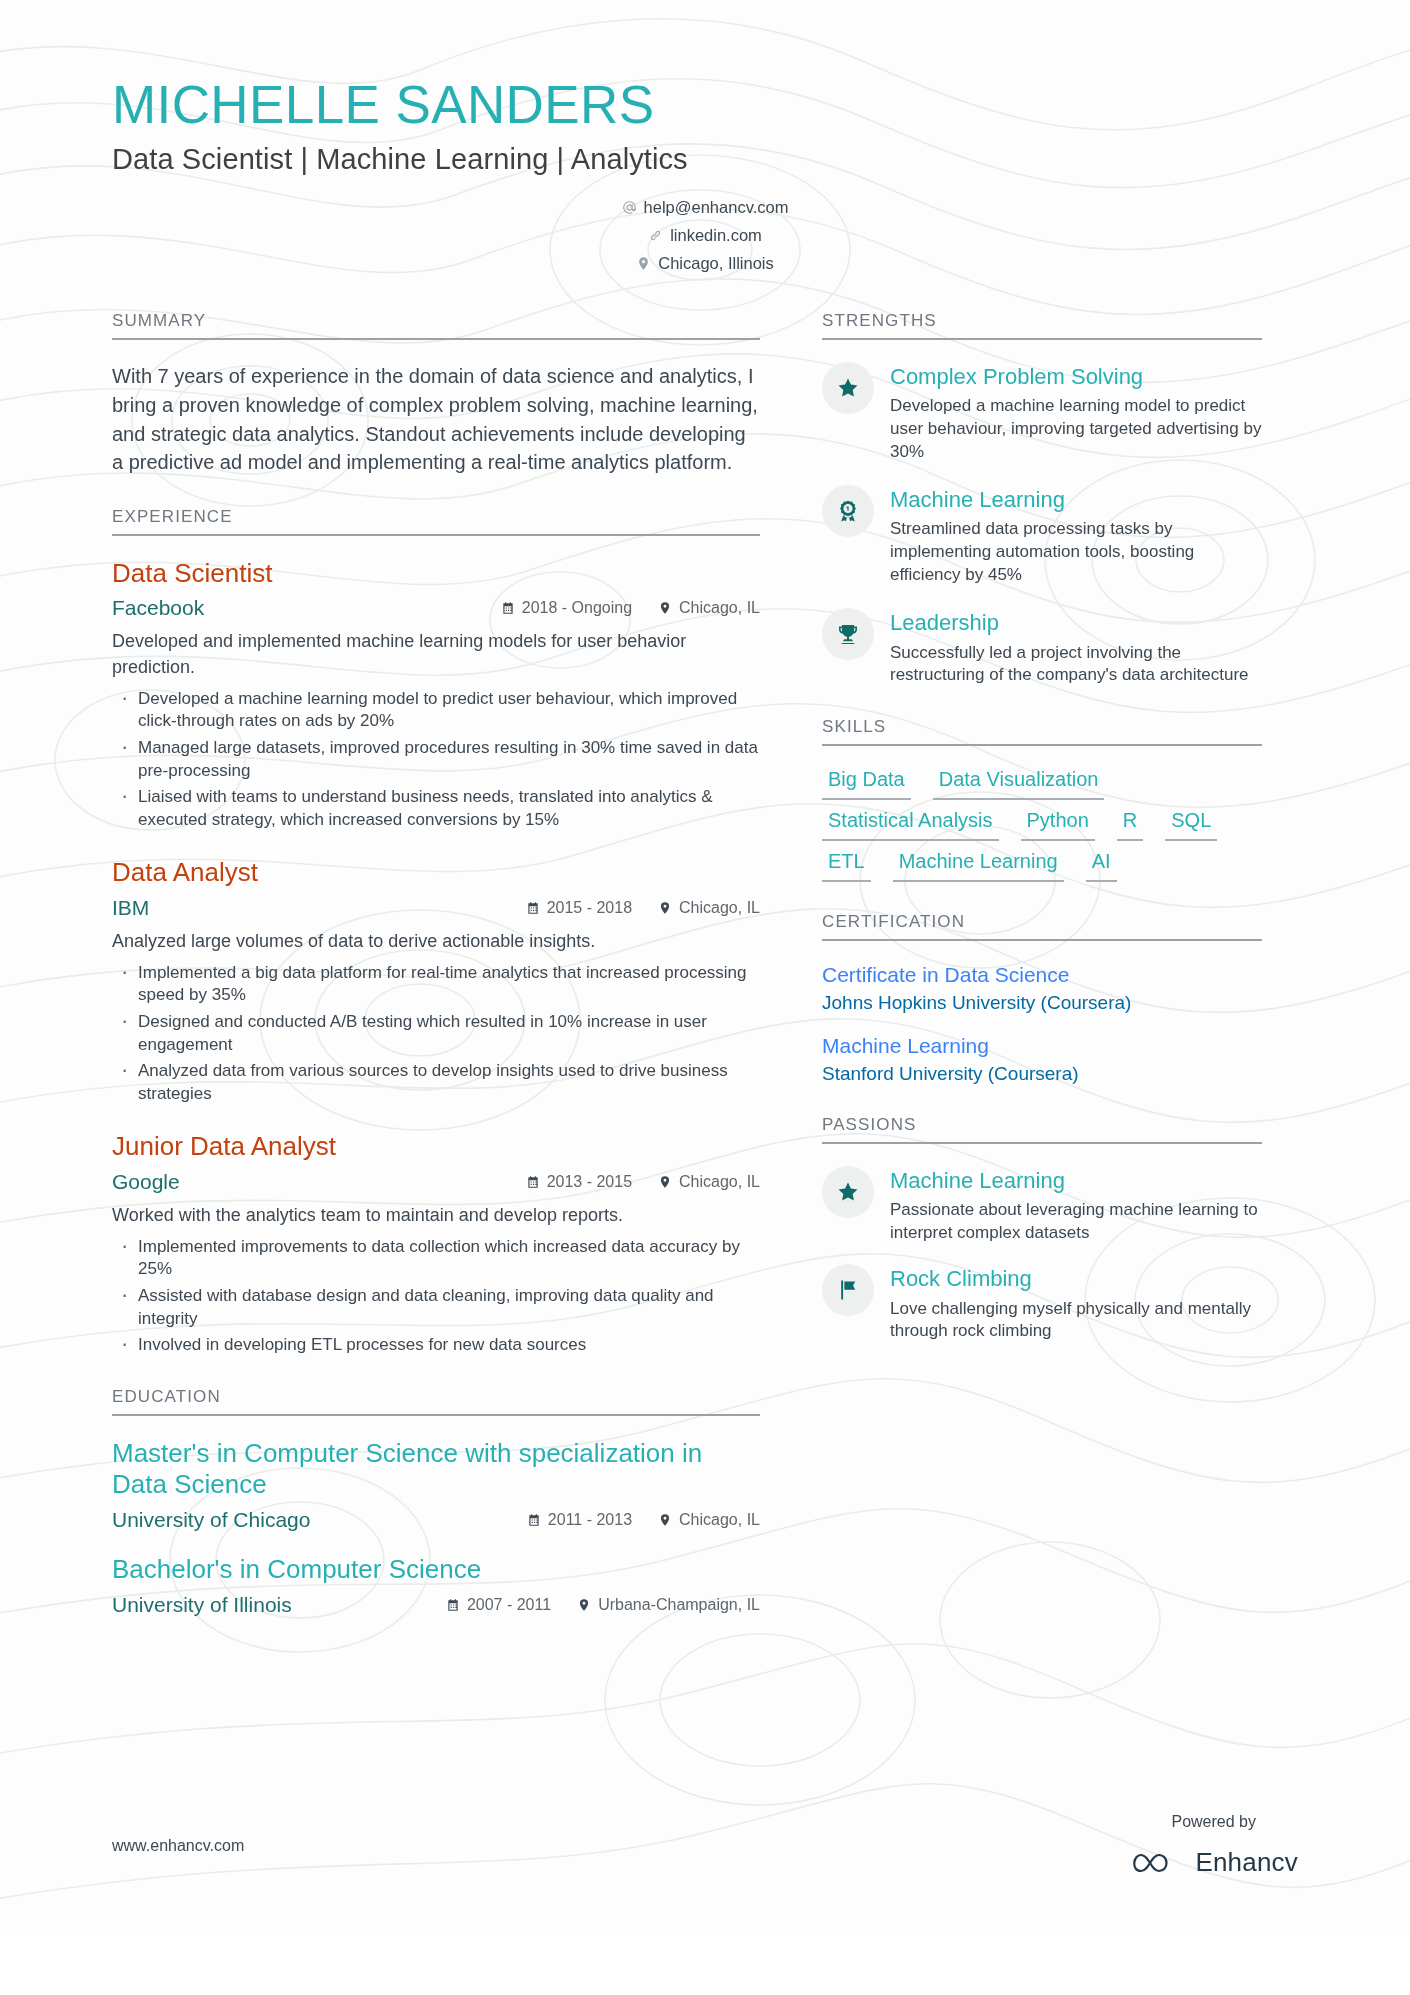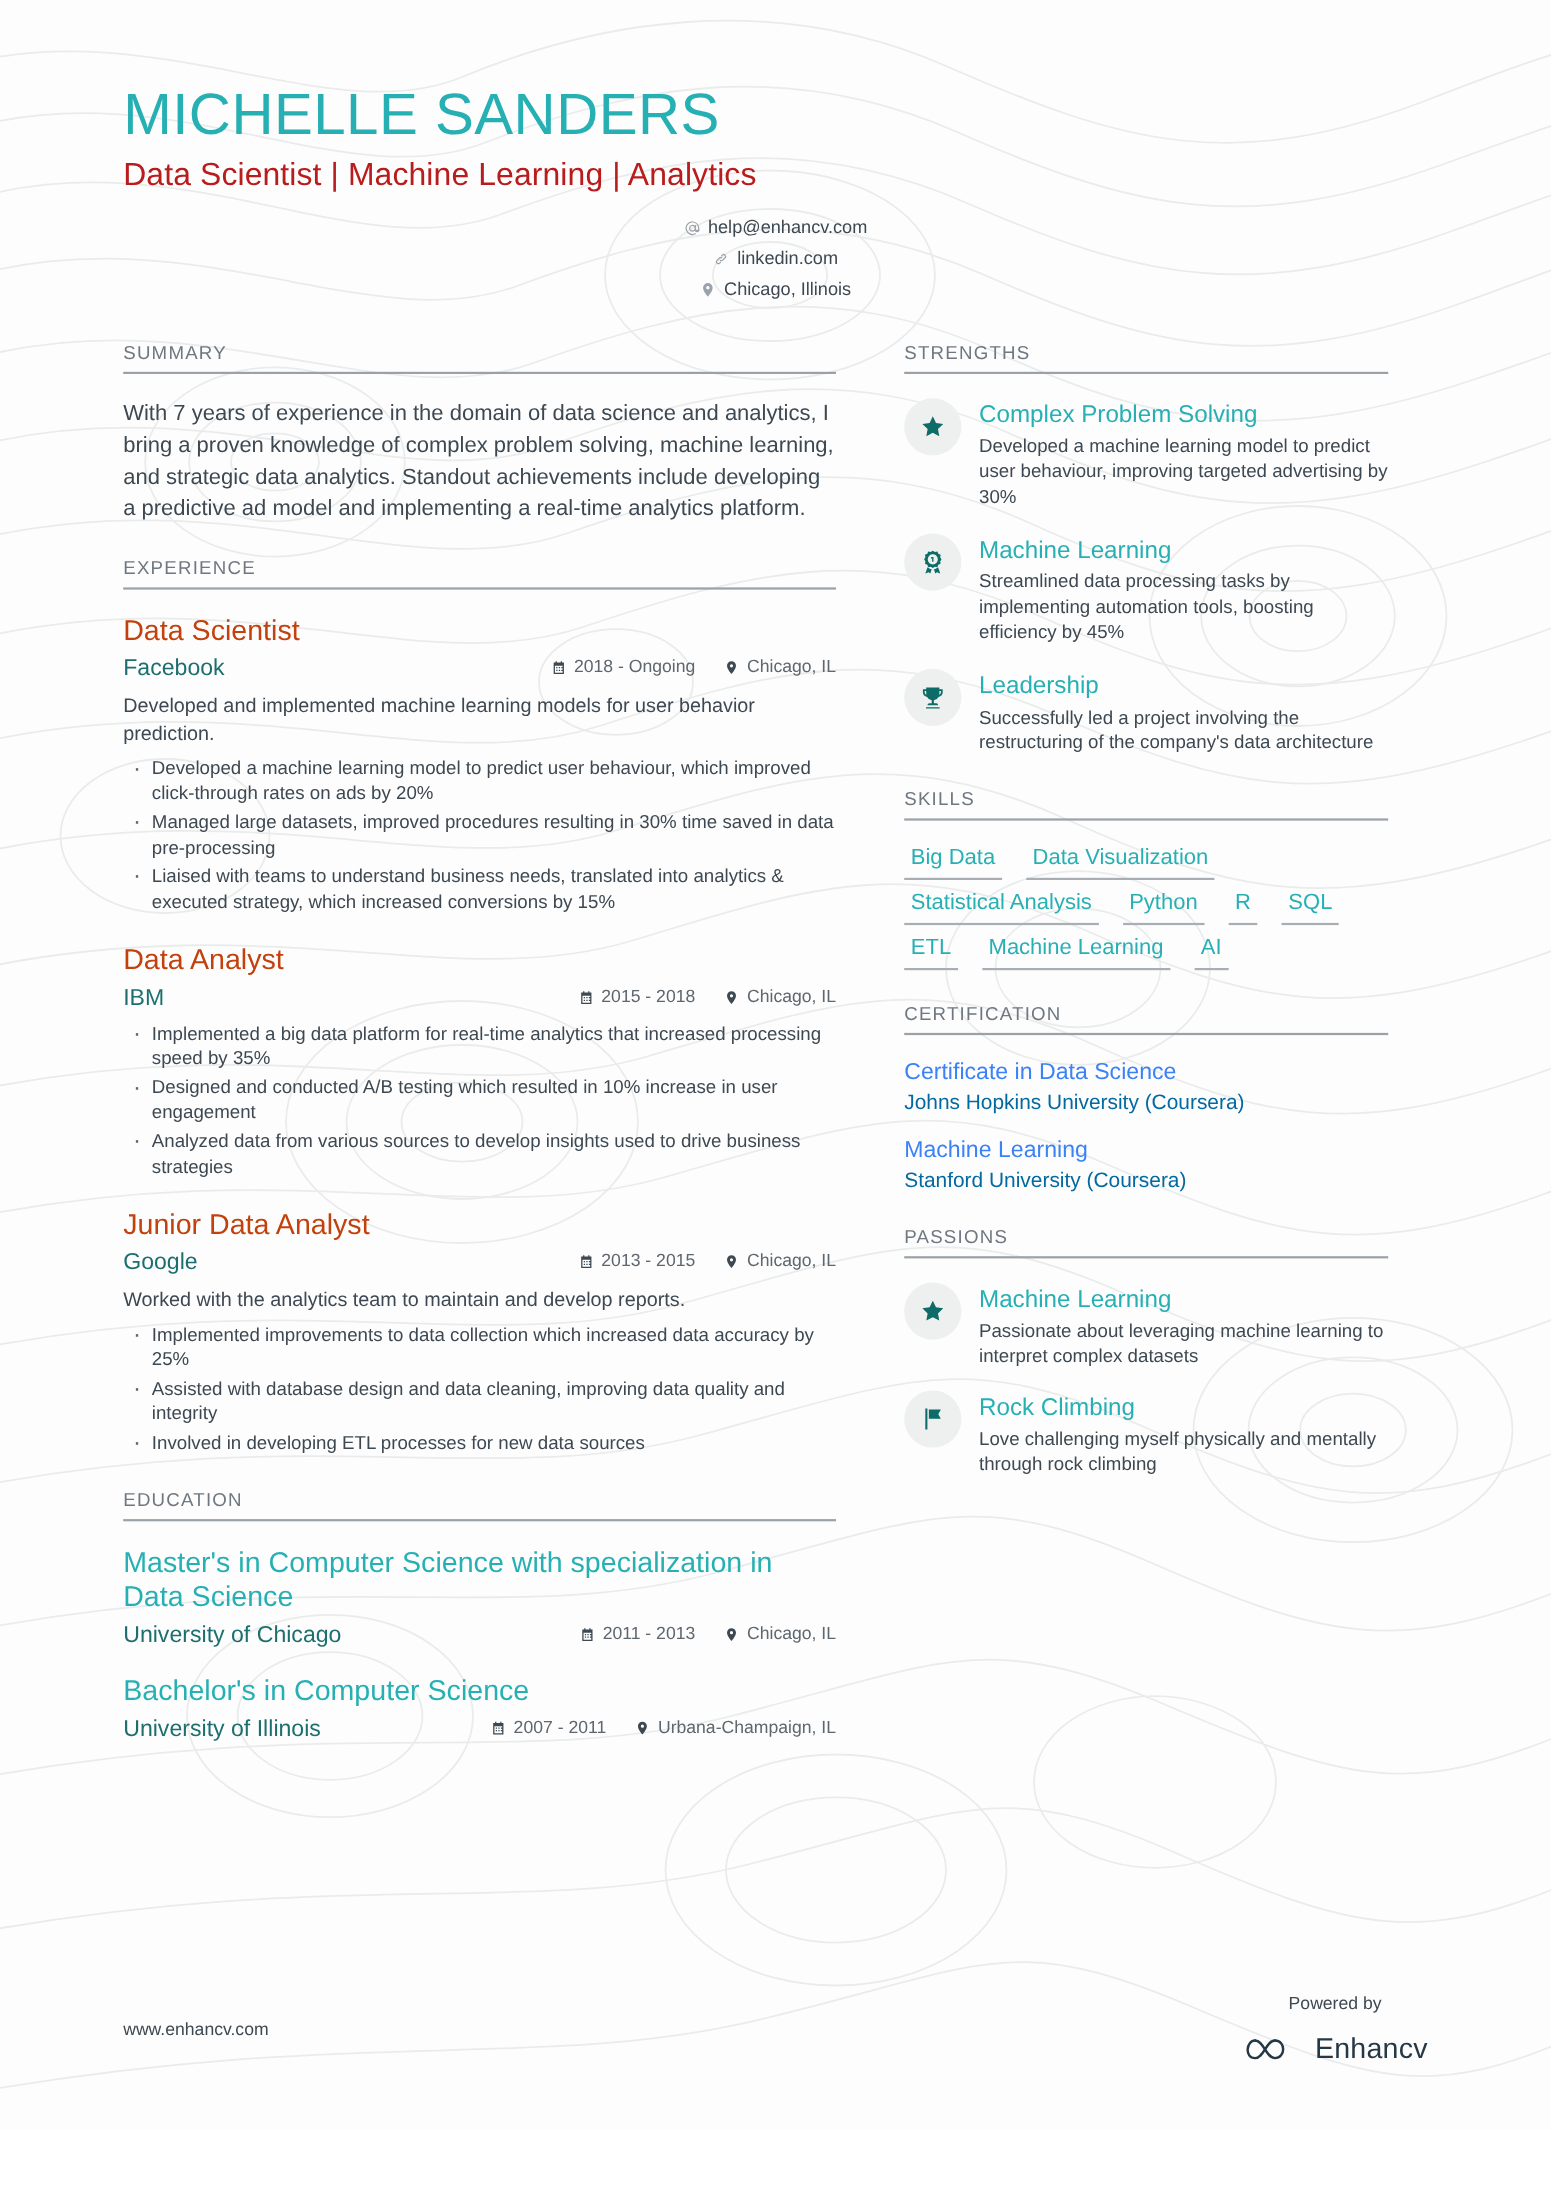--- a/index.html
+++ b/index.html
@@ -29,21 +29,21 @@
     font-size: 53px;
     font-weight: 400;
     letter-spacing: 0.4px;
     color: #27b0b4;
     line-height: 1.0;
     margin-bottom: 12px;
   }
   .headline {
     font-size: 29px;
     font-weight: 400;
-    color: #b91c1c;
+    color: #404040;
     letter-spacing: 0.1px;
     margin-bottom: 22px;
   }
   .contacts {
     display: flex;
     align-items: center;
     gap: 9px;
     font-size: 16.5px;
     color: #3d4852;
     margin-bottom: 38px;
@@ -329,20 +329,21 @@
                 <span class="meta-item">
                   <span class="ci">
                     <svg viewBox="0 0 24 24">
                         <path d="M12 2a7 7 0 0 0-7 7c0 5.2 7 13 7 13s7-7.8 7-13a7 7 0 0 0-7-7zm0 9.5A2.5 2.5 0 1 1 14.5 9 2.5 2.5 0 0 1 12 11.5z"></path>
                       </svg>
                   </span>
                   <span>Chicago, IL</span>
                 </span>
               </div>
             </div>
+            <div class="job-desc">Analyzed large volumes of data to derive actionable insights.</div>
             <ul class="bullets">
               <li>Implemented a big data platform for real-time analytics that increased processing speed by 35%</li>
               <li>Designed and conducted A/B testing which resulted in 10% increase in user engagement</li>
               <li>Analyzed data from various sources to develop insights used to drive business strategies</li>
             </ul>
           </div>
 
           <div class="job">
             <div class="job-title">Junior Data Analyst</div>
             <div class="job-meta-row">

